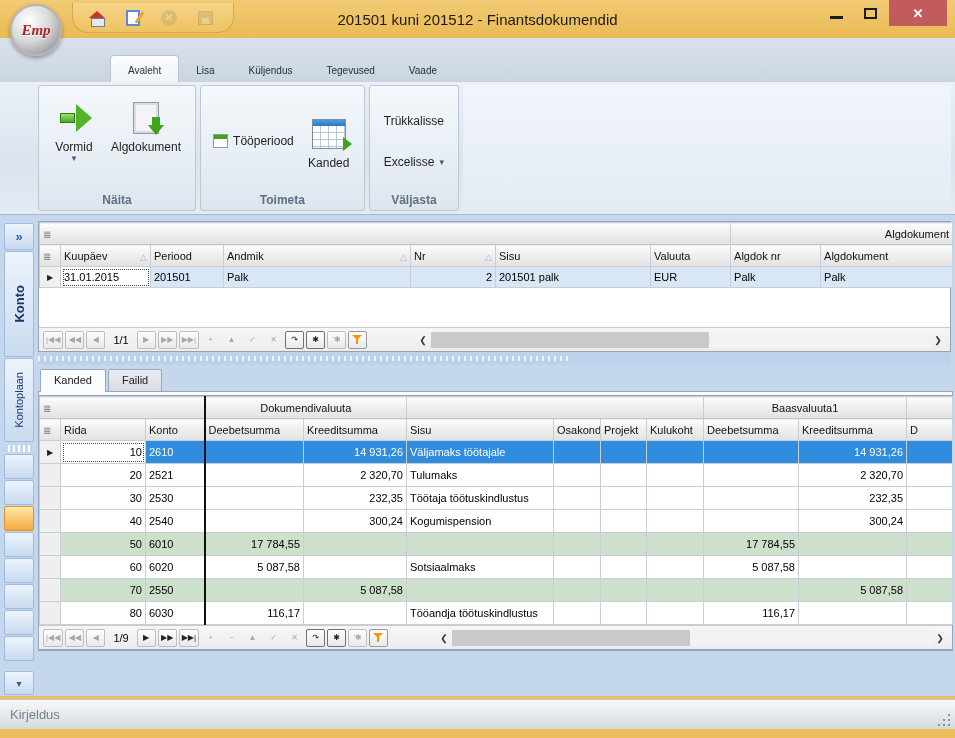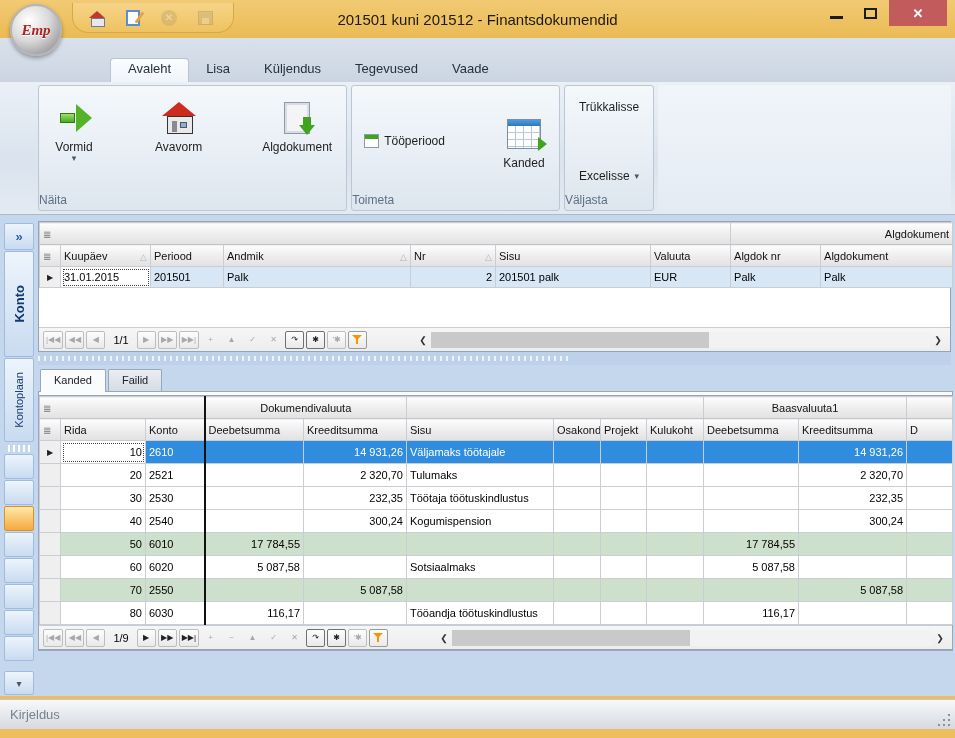--- a/index.html
+++ b/index.html
@@ -29,28 +29,28 @@
                 font-size:15px; color:#1E1A10; }
   .win-controls { position:absolute; right:8px; top:0; display:flex; align-items:flex-start; gap:4px; z-index:5; }
   .wc-btn { width:30px; height:26px; display:flex; align-items:center; justify-content:center; cursor:default; }
   .i-min { width:13px; height:0; border-bottom:3px solid #1C1C1C; margin-top:8px; }
   .i-max { width:13px; height:11px; border:2px solid #1C1C1C; }
   .wc-close { width:58px; height:26px; background:#C25B5B; display:flex; align-items:center; justify-content:center;
               color:#FFF; font-size:13px; font-weight:bold; }
 
   
   .tabstrip { height:44px; background:linear-gradient(#D9E1EB,#CBD5E2); display:flex; align-items:flex-end; padding-left:110px; flex:0 0 auto; }
-  .rtab { padding:2px 17px 6px; font-size:13px; color:#25303C; cursor:default; }
+  .rtab { padding:9px 17px 6px; font-size:10px; color:#25303C; cursor:default; }
   .rtab.active { background:linear-gradient(#FBFDFE,#EFF4F9); border:1px solid #B9C4D2; border-bottom:none; border-radius:4px 4px 0 0; }
 
   
   .ribbon { height:133px; background:linear-gradient(#EAF0F6,#DAE3EE 60%,#E3EAF2); border-bottom:1px solid #AEB9C6; display:flex; padding:2px 2px 2px 36px; flex:0 0 auto; }
   .rgroup { border:1px solid #BDC7D3; border-radius:3px; margin:1px 2px; background:linear-gradient(#F4F8FB,#E6EDF4 62%,#DDE5EE); display:flex; flex-direction:column; }
-  .rgroup-body { flex:1; display:flex; align-items:flex-start; padding:4px 6px 0;gap:44px; }
-  .rgroup-label { height:19px; font-size:12px; color:#5E7083; line-height:18px; }
+  .rgroup-body { flex:1; display:flex; align-items:flex-start; padding:4px 6px 0; }
+  .rgroup-label { height:19px; text-align:center; font-size:12px; color:#5E7083; line-height:18px;font-weight:bold; }
   .bigbtn { display:flex; flex-direction:column; align-items:center; justify-content:flex-start; padding:6px 8px 0; min-width:58px; cursor:default; }
   .bigbtn .icon-slot { height:44px; display:flex; align-items:center; justify-content:center; }
   .bigbtn .blabel { font-size:12px; color:#1E1E1E; white-space:nowrap; }
   .caret { font-size:9px; color:#4A5664; line-height:8px; }
   .smallbtn { display:flex; align-items:center; gap:5px; font-size:12px; color:#1E1E1E; padding:4px 6px; cursor:default; white-space:nowrap; }
 
   
   .arrow-ico { position:relative; width:36px; height:28px; }
   .arrow-ico .bar { position:absolute; top:9px; width:15px; height:10px; background:linear-gradient(#9FE06C,#4CA822); border:1px solid #2F7A12; }
   .arrow-ico .tri { position:absolute; top:0; width:0; height:0; border-top:14px solid transparent; border-bottom:14px solid transparent; }
@@ -198,29 +198,20 @@
       <div class="rgroup-body">
         <div class="bigbtn">
           <div class="icon-slot">
               <span class="arrow-ico arrow-right">
                 <span class="tri"></span>
                 <span class="bar"></span>
               </span>
             </div>
           <div class="blabel">Vormid</div>
           <div class="caret">▾</div>
-        </div>
-        <div class="bigbtn">
-          <div class="icon-slot">
-              <span class="house-ico">
-                <span class="house-door"></span>
-                <span class="house-win"></span>
-              </span>
-            </div>
-          <div class="blabel">Avavorm</div>
         </div>
         <div class="bigbtn">
           <div class="icon-slot">
               <span class="doc-ico">
                 <span class="doc-arrow"></span>
               </span>
             </div>
           <div class="blabel">Algdokument</div>
         </div>
       </div>

